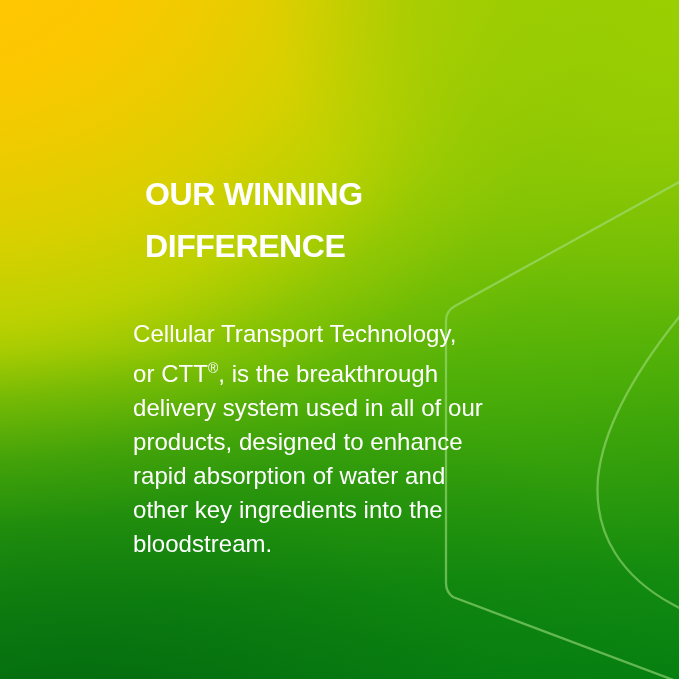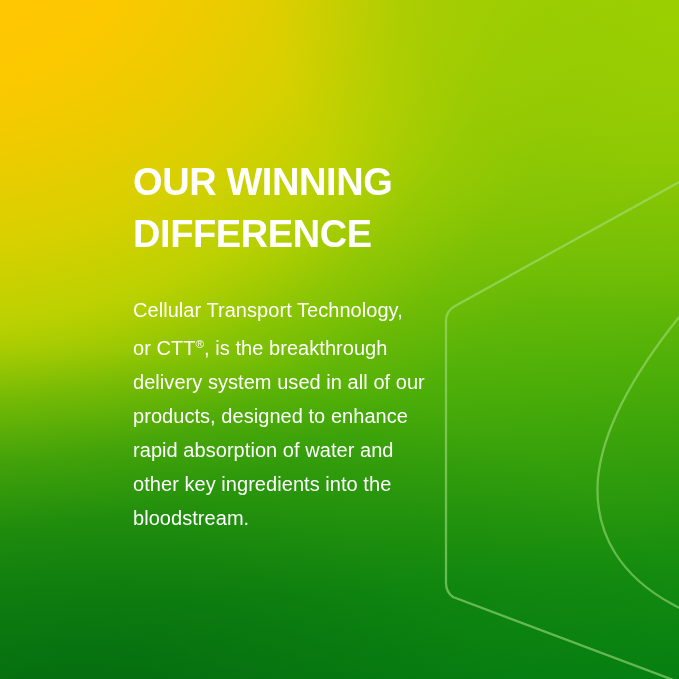--- a/index.html
+++ b/index.html
@@ -84,31 +84,31 @@
   
   .content {
     position: absolute;
     left: 133px;
     top: 156px;
     width: 420px;
   }
 
   .headline {
     color: #ffffff;
-    font-size: 38px;
+    font-size: 32px;
     font-weight: 700;
     line-height: 52px;
     letter-spacing: -0.4px;
-    margin: 0;
+    margin: 12px;
     white-space: pre-line;
   }
 
   .body-copy {
     color: #ffffff;
-    font-size: 20px;
+    font-size: 24px;
     font-weight: 400;
     line-height: 34px;
     letter-spacing: 0.05px;
     margin: 0;
     padding-top: 33px;
     white-space: pre-line;
   }
 
   .body-copy .reg {
     font-size: 0.58em;

